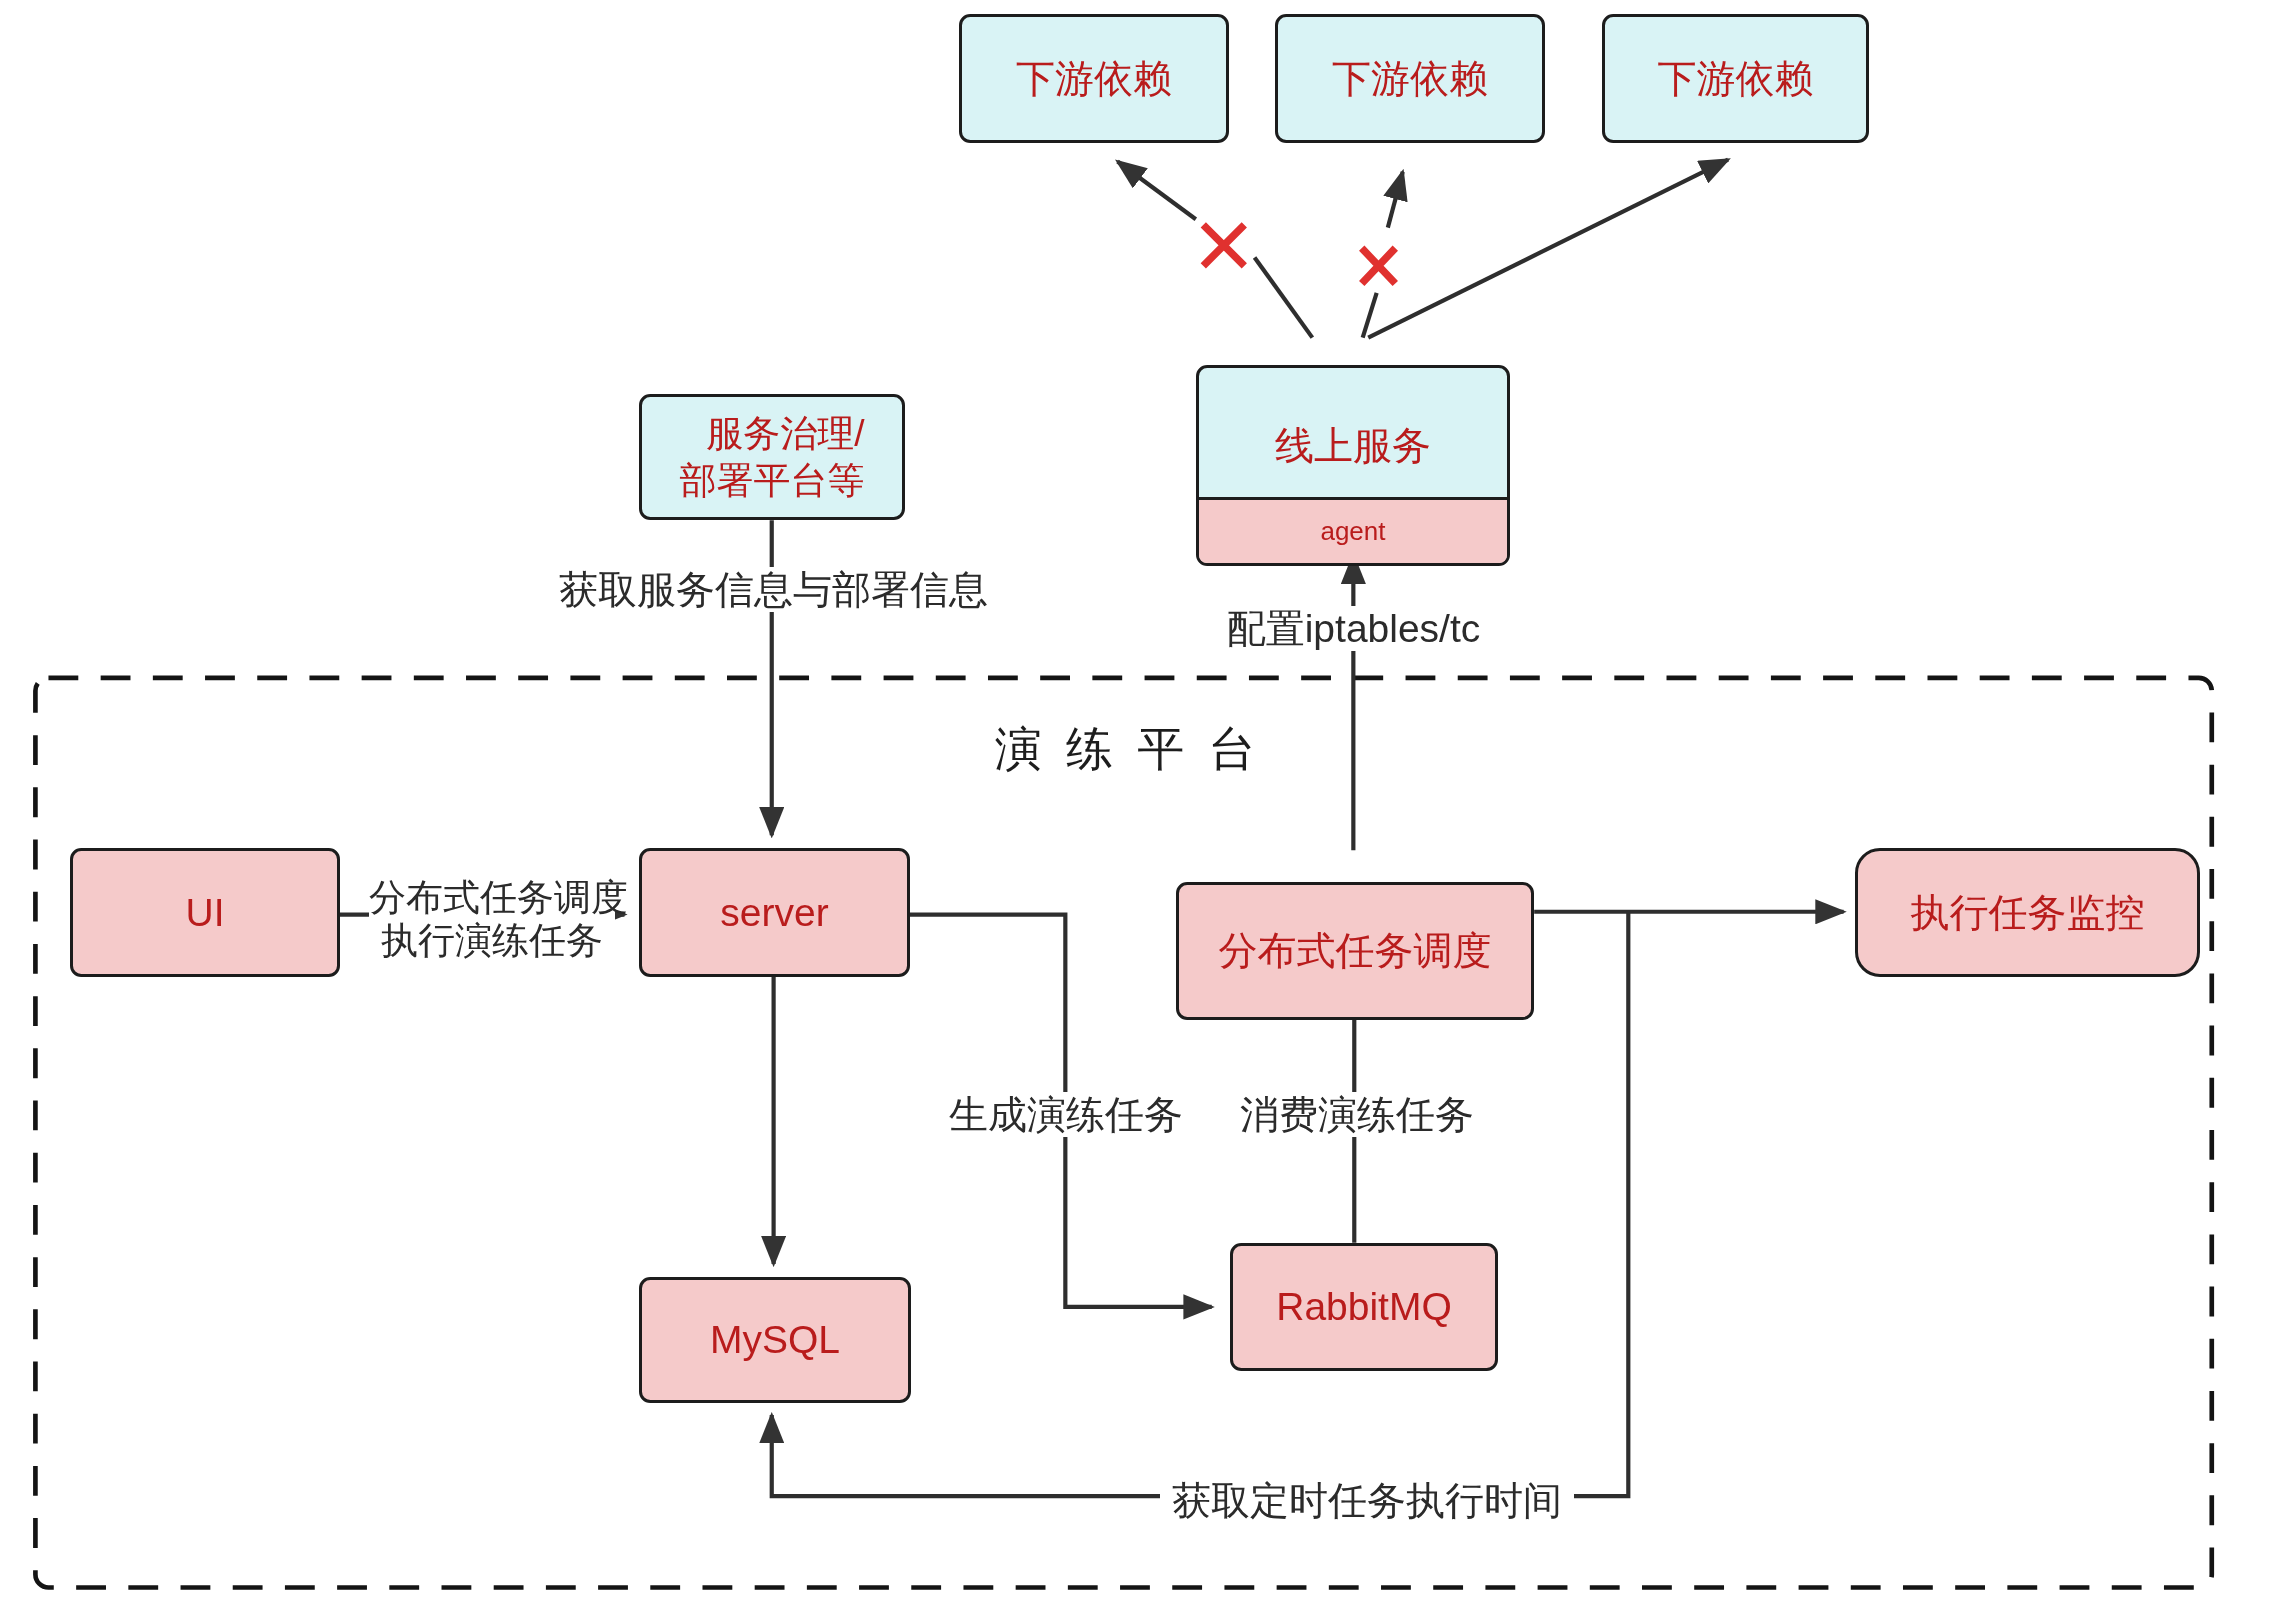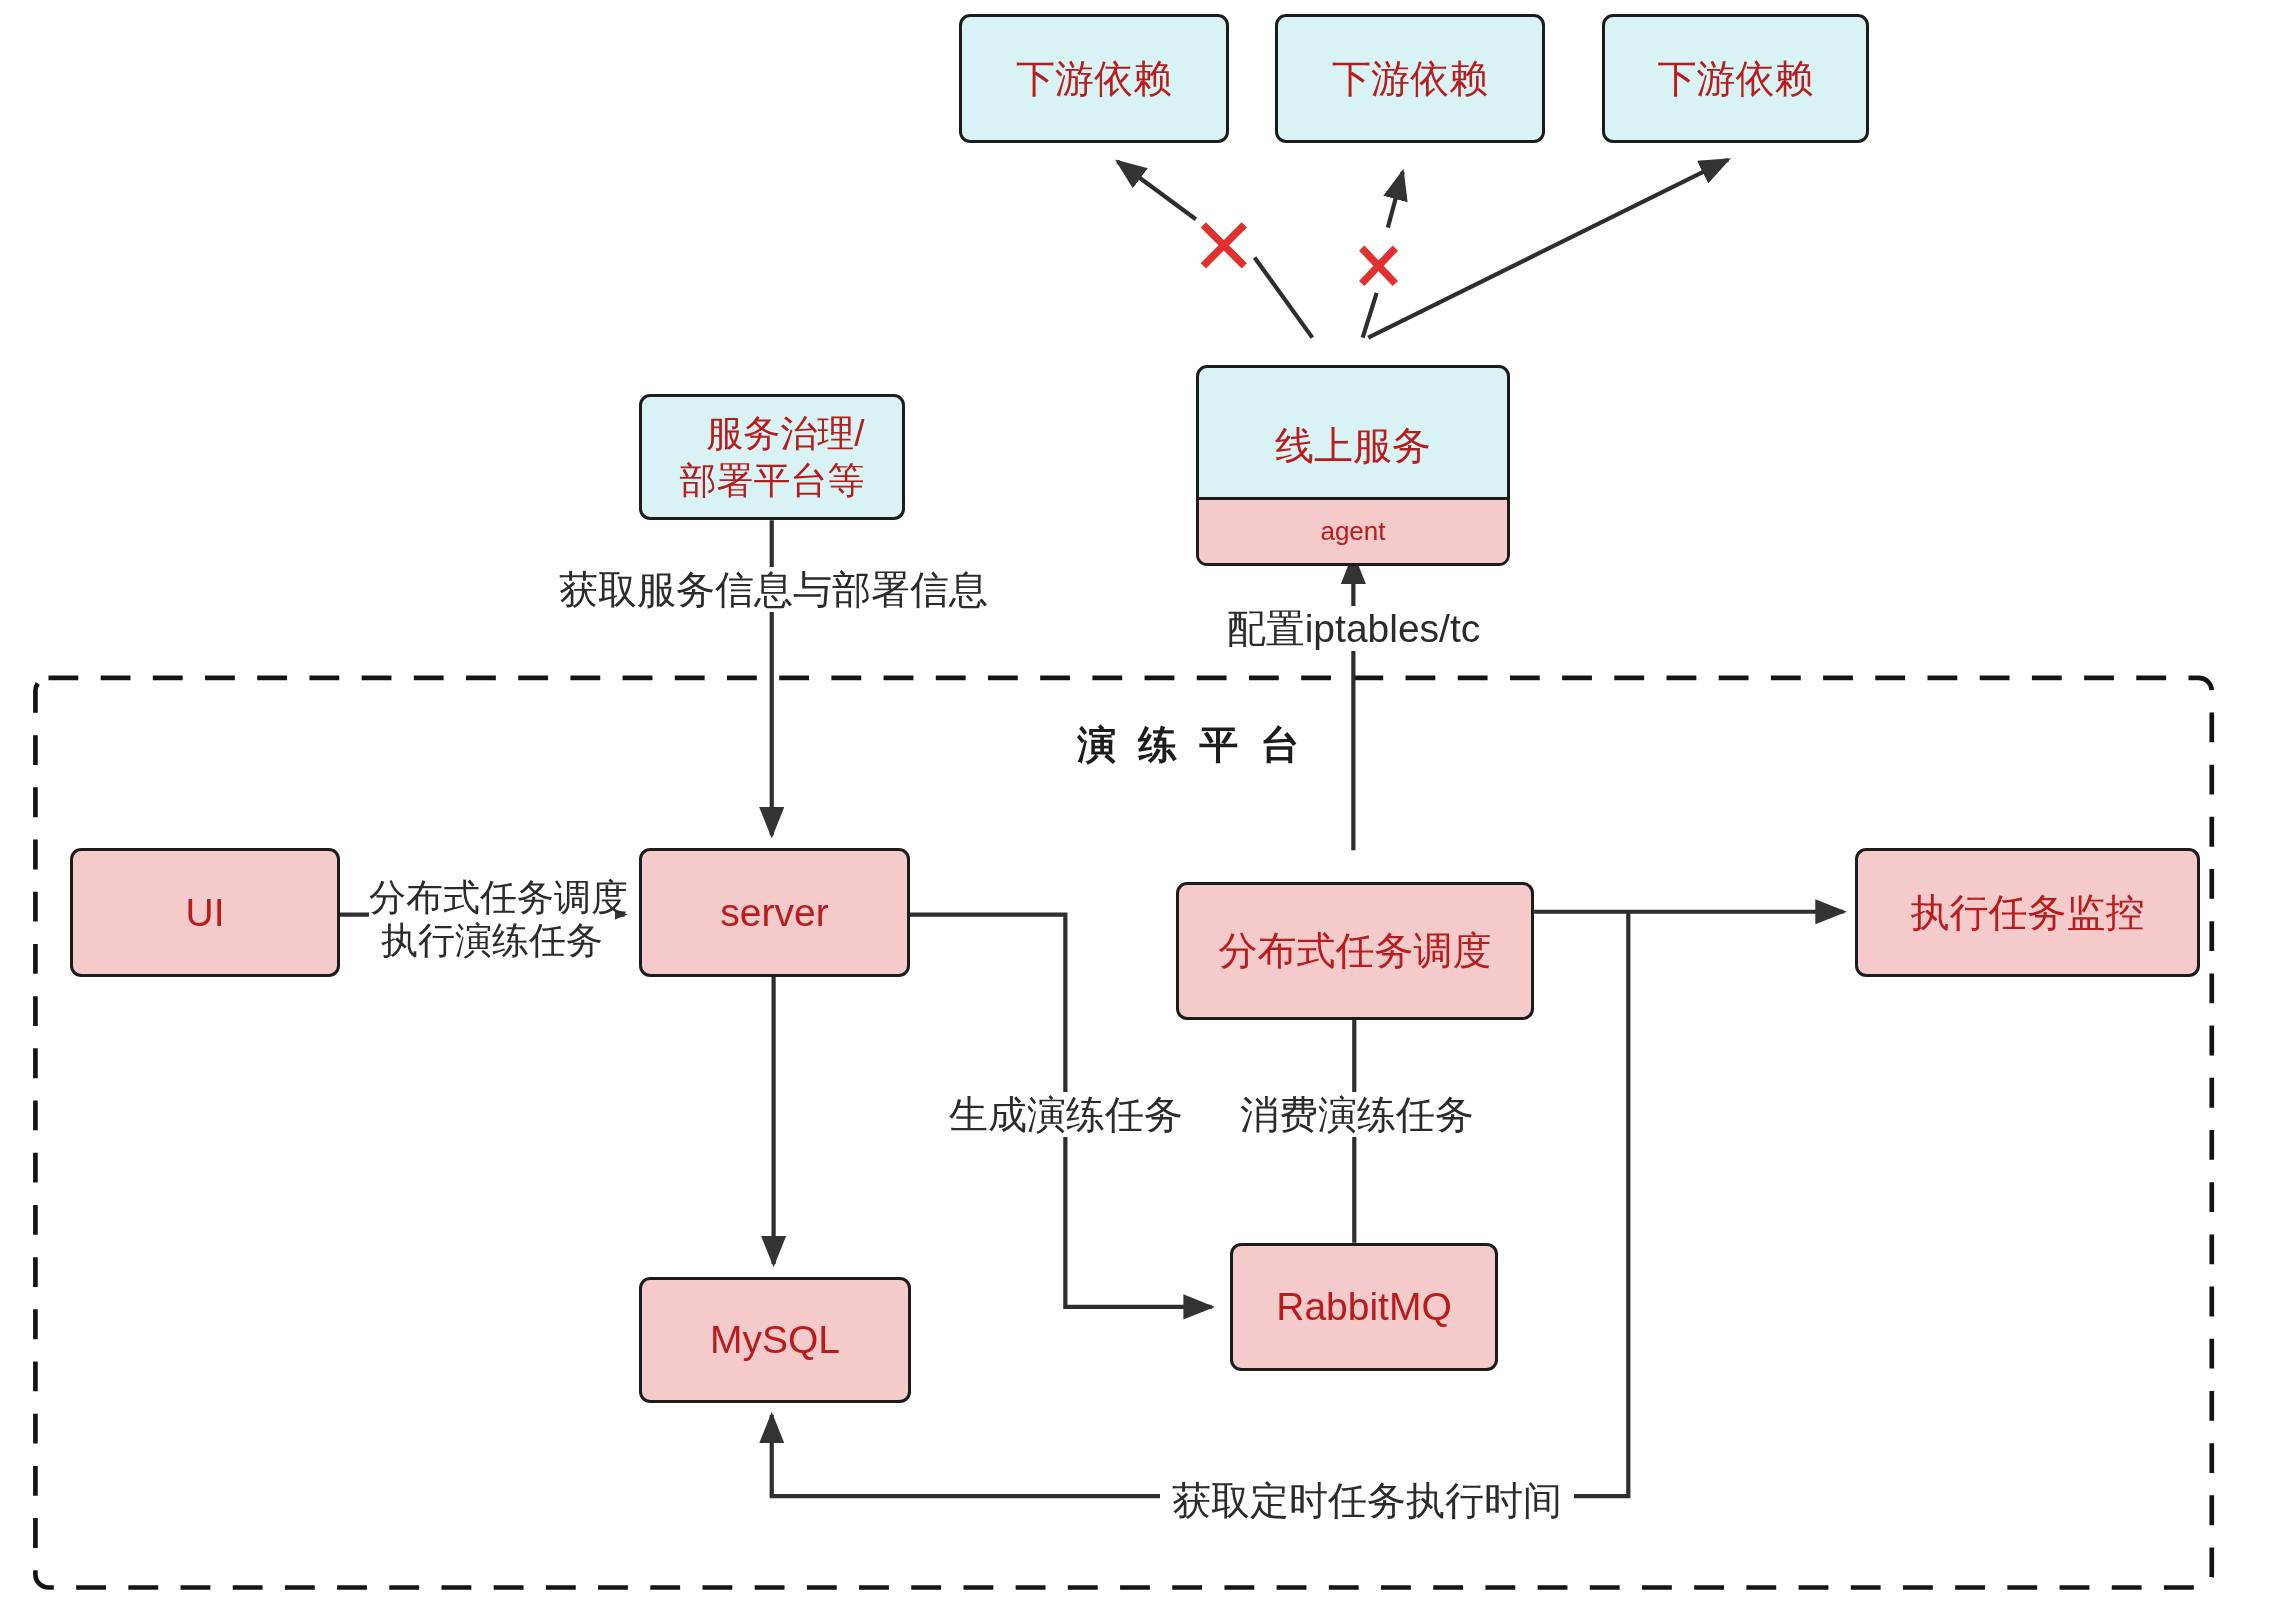--- a/index.html
+++ b/index.html
@@ -26,28 +26,28 @@
   #ds3{left:1602px;top:14px;width:267px;height:129px;}
   
   #online{left:1196px;top:337px;width:314px;height:201px;flex-direction:column;justify-content:flex-start;padding:0;margin-top:28px;}
   #online .svc-label{flex:1;display:flex;align-items:center;justify-content:center;width:100%;padding-top:26px;box-sizing:border-box;}
   #agent{width:100%;height:63px;background:#f5caca;border-top:3.7px solid #1c1c1c;
          border-radius:0 0 7.5px 7.5px;display:flex;align-items:center;justify-content:center;font-size:26px;}
   
   #gov{left:639px;top:394px;width:266px;height:126px;font-size:37px;line-height:47px;}
   
   #platform-title{
-    position:absolute;left:951px;top:718px;width:354px;z-index:2;text-align:right;
-    font-size:39px;font-weight:bold;letter-spacing:5.6px;color:#1d1d1d;background:transparent;
+    position:absolute;left:951px;top:718px;width:354px;z-index:2;text-align:center;
+    font-size:47px;font-weight:normal;letter-spacing:5.6px;color:#1d1d1d;background:transparent;
   }
   
   #ui{left:70px;top:848px;width:270px;height:129px;}
   #server{left:639px;top:848px;width:271px;height:129px;}
   #scheduler{left:1176px;top:882px;width:358px;height:138px;}
-  #monitor{left:1855px;top:848px;width:345px;height:129px;}
+  #monitor{left:1855px;top:848px;width:345px;height:129px;border-radius:25px;}
   #mysql{left:639px;top:1277px;width:272px;height:126px;}
   #rabbitmq{left:1230px;top:1243px;width:268px;height:128px;}
   
   #lbl-fetch-info{left:536px;top:567px;width:475px;}
   #lbl-iptables{left:1193px;top:606px;width:321px;}
   #lbl-ui-server{left:369px;top:876px;width:246px;font-size:37px;line-height:43px;}
   #lbl-generate{left:940px;top:1092px;width:252px;}
   #lbl-consume{left:1231px;top:1092px;width:252px;}
   #lbl-schedule{left:1160px;top:1478px;width:414px;}
 </style>

